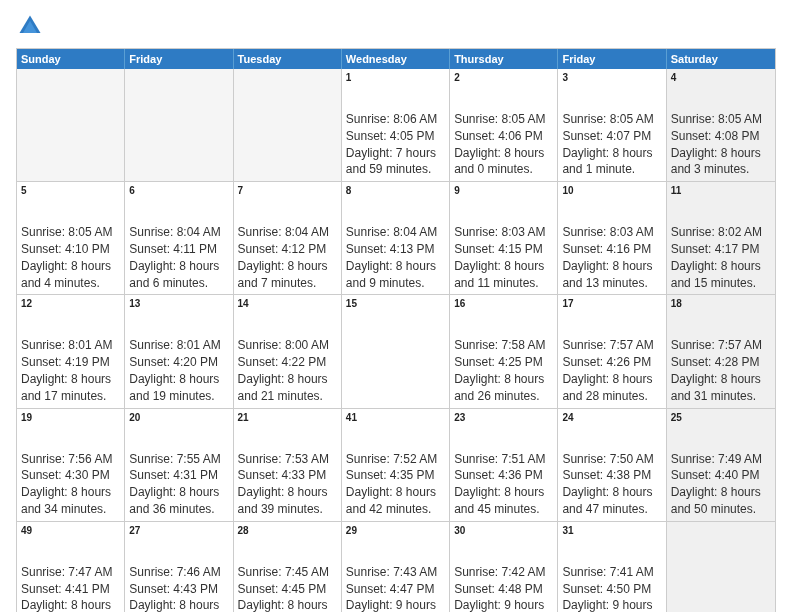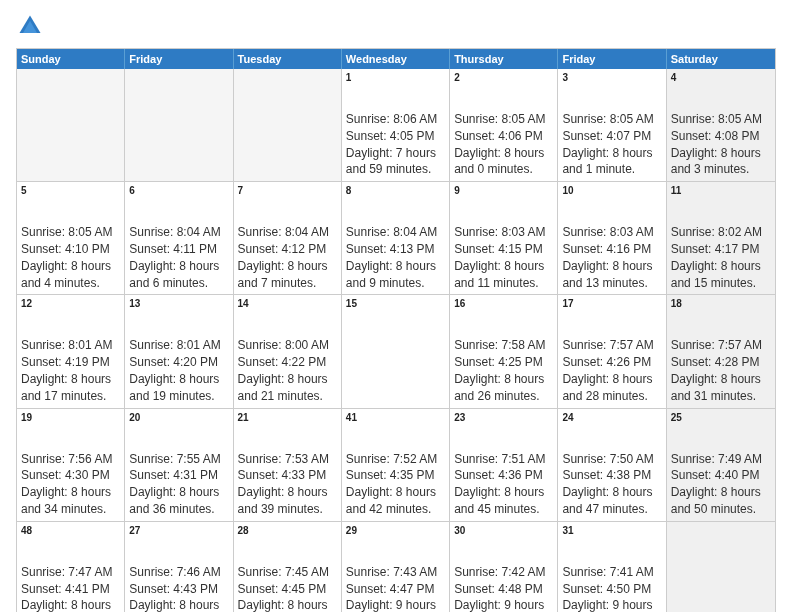--- a/index.html
+++ b/index.html
@@ -253,21 +253,21 @@
             <div class="day-num">24</div>
             <div class="day-info">Sunrise: 7:50 AM<br>Sunset: 4:38 PM<br>Daylight: 8 hours and 47 minutes.</div>
           </div>
           <div class="cal-cell shaded">
             <div class="day-num">25</div>
             <div class="day-info">Sunrise: 7:49 AM<br>Sunset: 4:40 PM<br>Daylight: 8 hours and 50 minutes.</div>
           </div>
         </div>
         <div class="cal-row">
           <div class="cal-cell">
-            <div class="day-num">48</div>
+            <div class="day-num">49</div>
             <div class="day-info">Sunrise: 7:47 AM<br>Sunset: 4:41 PM<br>Daylight: 8 hours and 53 minutes.</div>
           </div>
           <div class="cal-cell">
             <div class="day-num">27</div>
             <div class="day-info">Sunrise: 7:46 AM<br>Sunset: 4:43 PM<br>Daylight: 8 hours and 56 minutes.</div>
           </div>
           <div class="cal-cell">
             <div class="day-num">28</div>
             <div class="day-info">Sunrise: 7:45 AM<br>Sunset: 4:45 PM<br>Daylight: 8 hours and 59 minutes.</div>
           </div>

